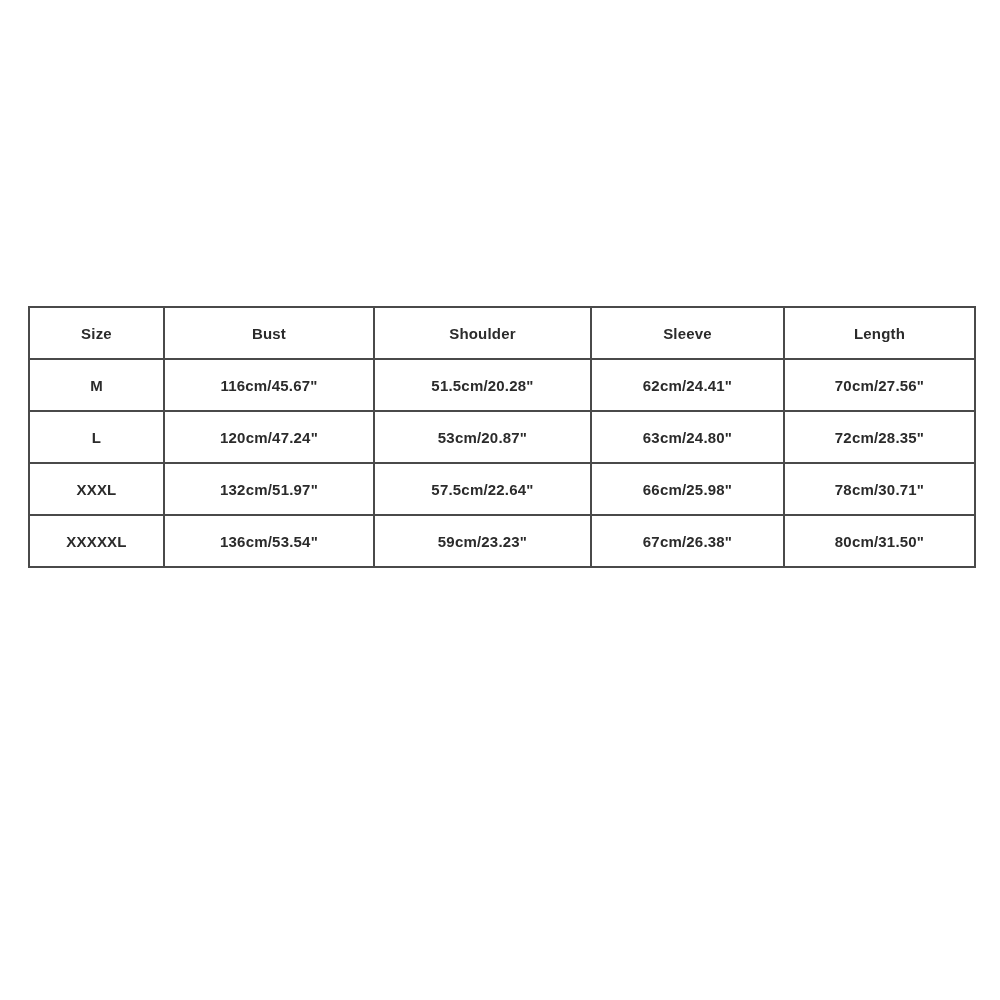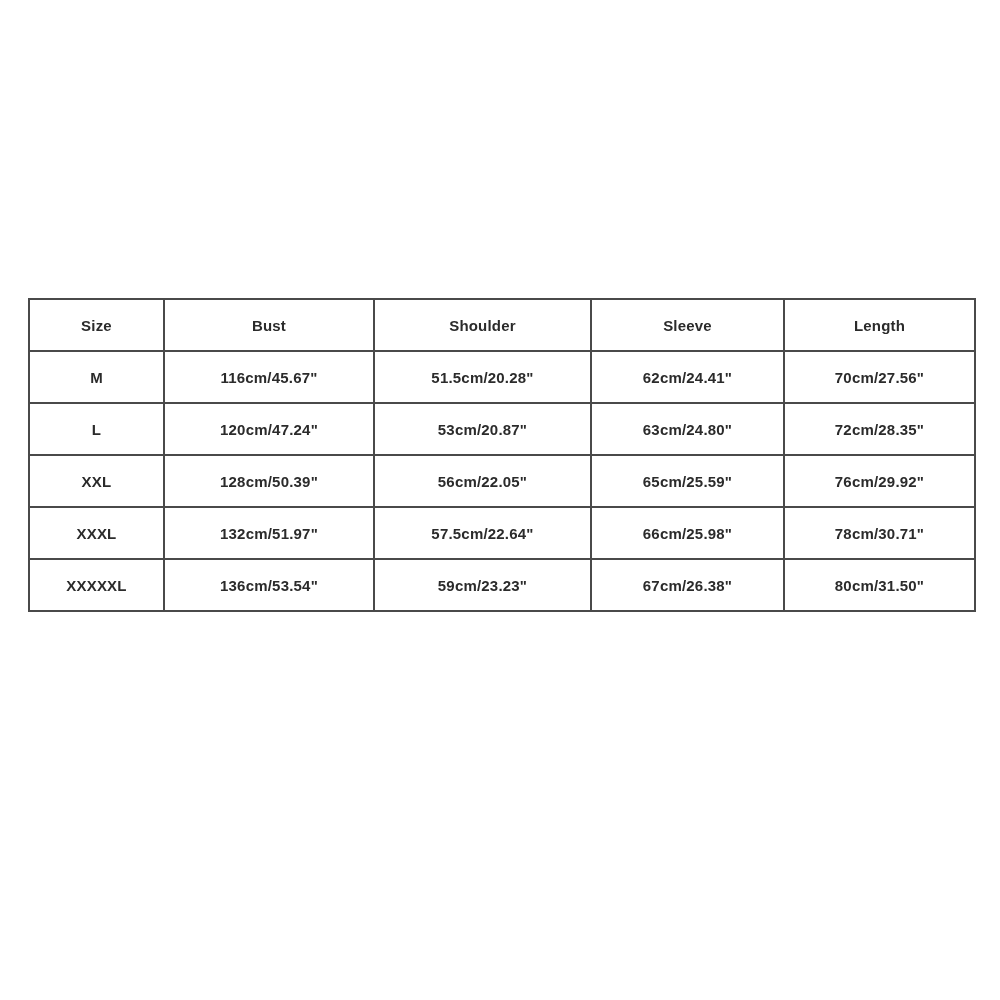--- a/index.html
+++ b/index.html
@@ -10,21 +10,21 @@
   .canvas {
     position: relative;
     width: 1000px;
     height: 1000px;
     background: #ffffff;
     font-family: "Liberation Sans", "DejaVu Sans", sans-serif;
   }
   .size-table {
     position: absolute;
     left: 28px;
-    top: 298px;
+    top: 306px;
     width: 946px;
     border-collapse: collapse;
     table-layout: fixed;
   }
   .size-table col.c-size    { width: 135px; }
   .size-table col.c-bust    { width: 210px; }
   .size-table col.c-shoulder{ width: 217px; }
   .size-table col.c-sleeve  { width: 193px; }
   .size-table col.c-length  { width: 191px; }
   .size-table th,
@@ -74,27 +74,20 @@
         <td>70cm/27.56"</td>
       </tr>
       <tr>
         <td>L</td>
         <td>120cm/47.24"</td>
         <td>53cm/20.87"</td>
         <td>63cm/24.80"</td>
         <td>72cm/28.35"</td>
       </tr>
       <tr>
-        <td>XXL</td>
-        <td>128cm/50.39"</td>
-        <td>56cm/22.05"</td>
-        <td>65cm/25.59"</td>
-        <td>76cm/29.92"</td>
-      </tr>
-      <tr>
         <td>XXXL</td>
         <td>132cm/51.97"</td>
         <td>57.5cm/22.64"</td>
         <td>66cm/25.98"</td>
         <td>78cm/30.71"</td>
       </tr>
       <tr>
         <td>XXXXXL</td>
         <td>136cm/53.54"</td>
         <td>59cm/23.23"</td>

